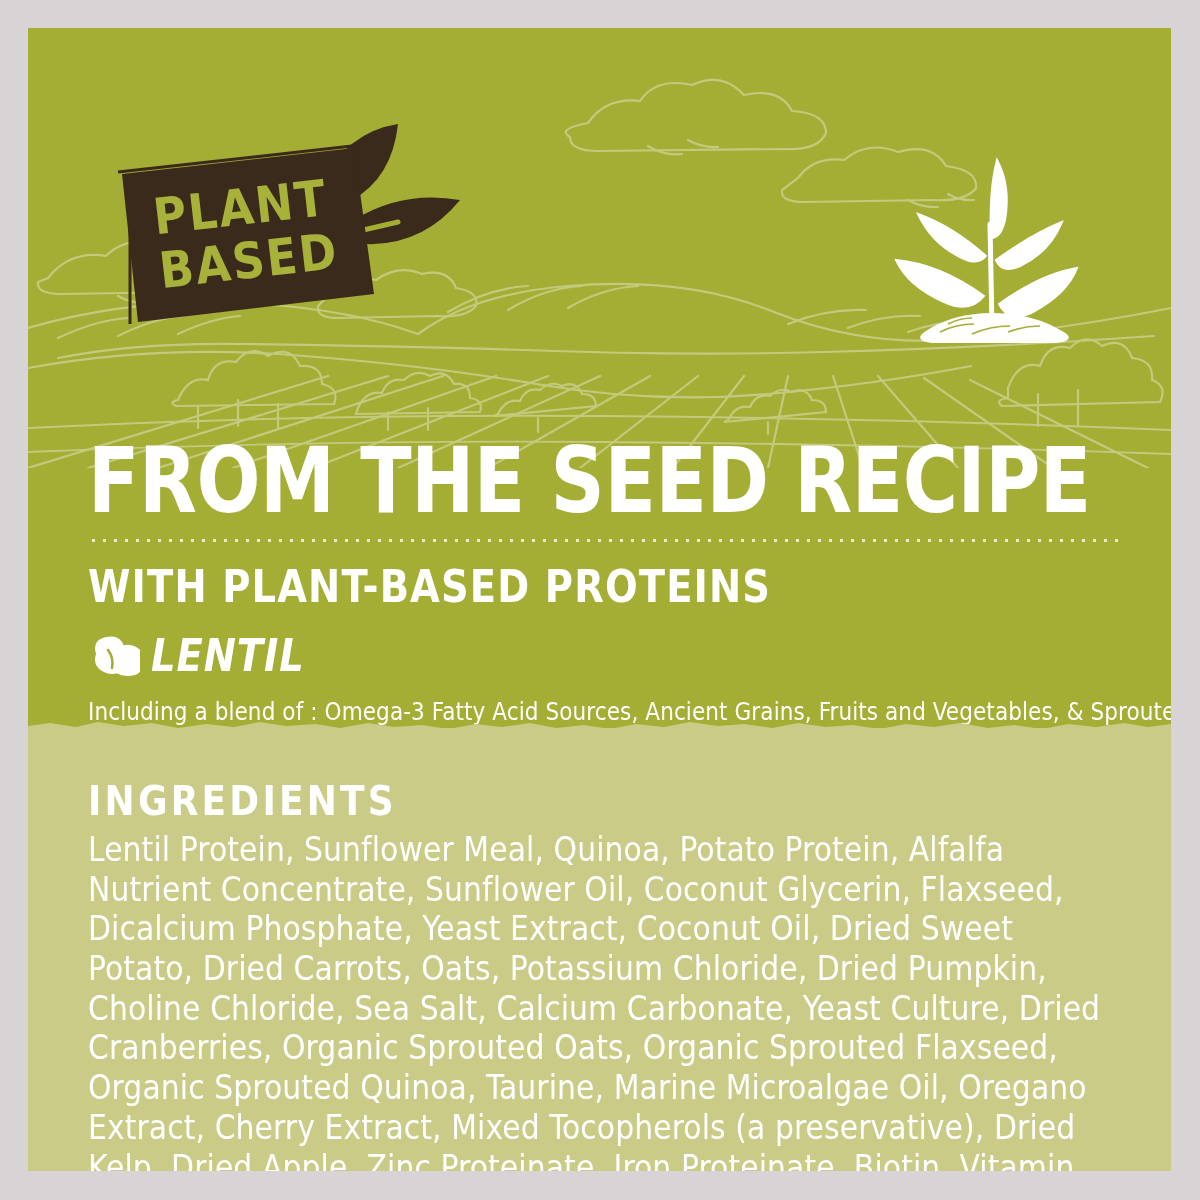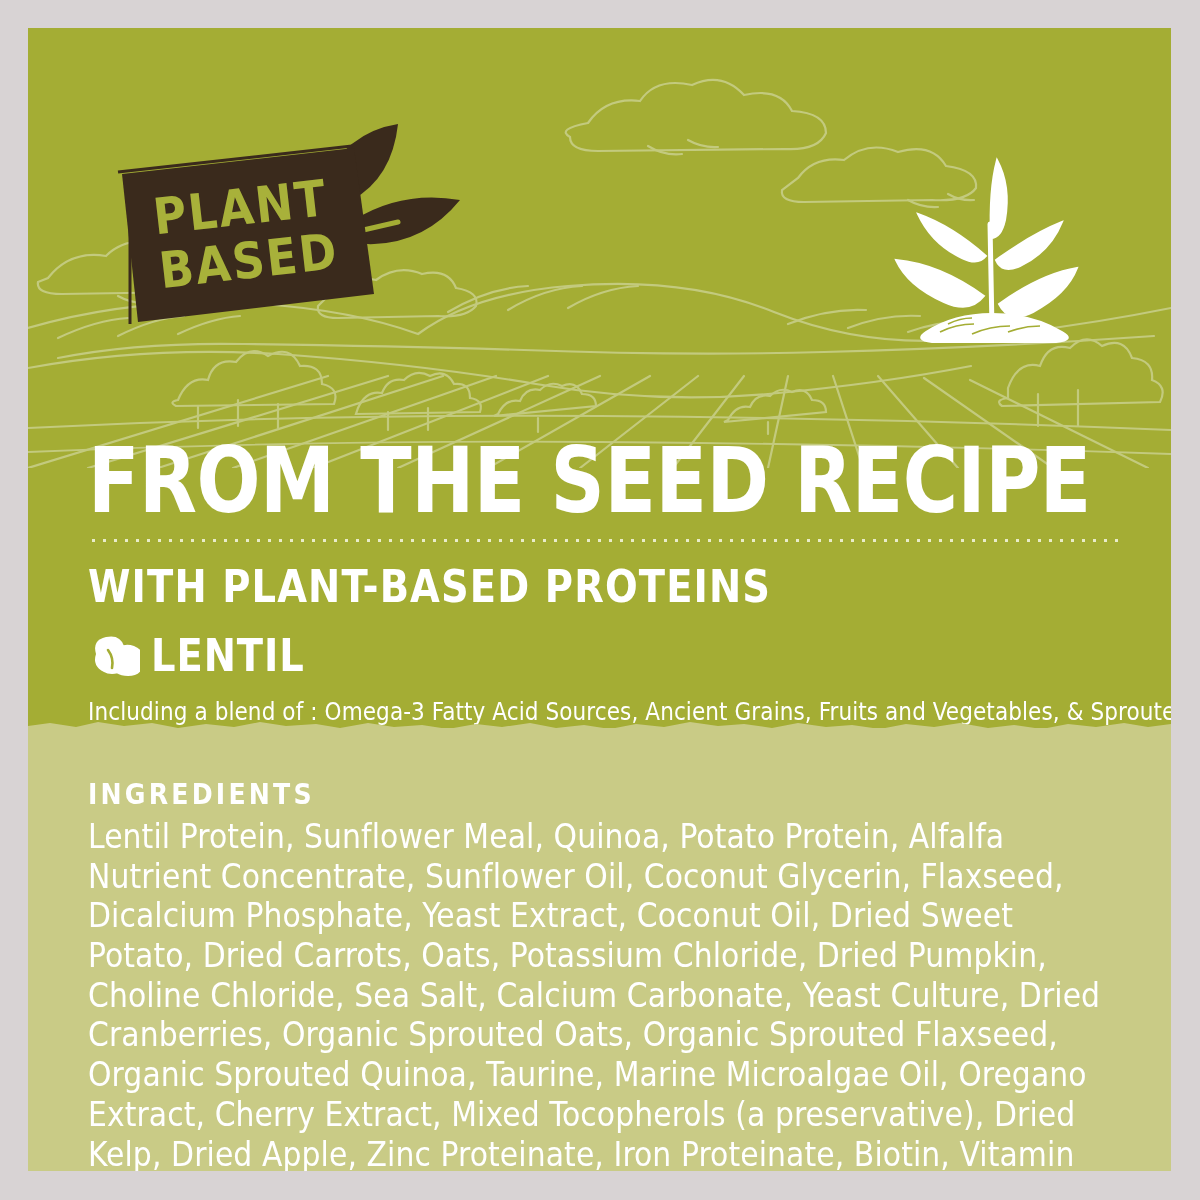--- a/index.html
+++ b/index.html
@@ -86,20 +86,21 @@
     transform-origin:left center;
     white-space:nowrap;
   }
 
   .proteins {
     margin-top:16px;
     display:flex;
     align-items:center;
     gap:8px;
     white-space:nowrap;
+    font-style:italic;
   }
   .protein {
     display:flex;
     align-items:center;
     gap:11px;
     margin-right:38px;
   }
   .protein .pico { width:52px; height:47px; flex:0 0 auto; }
   .protein .pico svg { display:block; width:100%; height:100%; }
   .protein .plabel {
@@ -126,21 +127,21 @@
   
   .ingredients {
     position:absolute;
     left:0; top:700px; width:100%; bottom:0;
     background:#c9cb86;
     padding:50px 60px 0 60px;
     z-index:3;
   }
   .ing-title {
     font-family:"Liberation Sans Narrow","DejaVu Sans Condensed","Liberation Sans", sans-serif;
-    font-size:28px;
+    font-size:40px;
     font-weight:bold;
     color:#ffffff;
     letter-spacing:3.2px;
     margin-bottom:6px;
   }
   .ing-body {
     font-family:"Liberation Sans Narrow","DejaVu Sans Condensed","Liberation Sans", sans-serif;
     font-size:33.5px;
     line-height:1.185;
     color:#ffffff;

